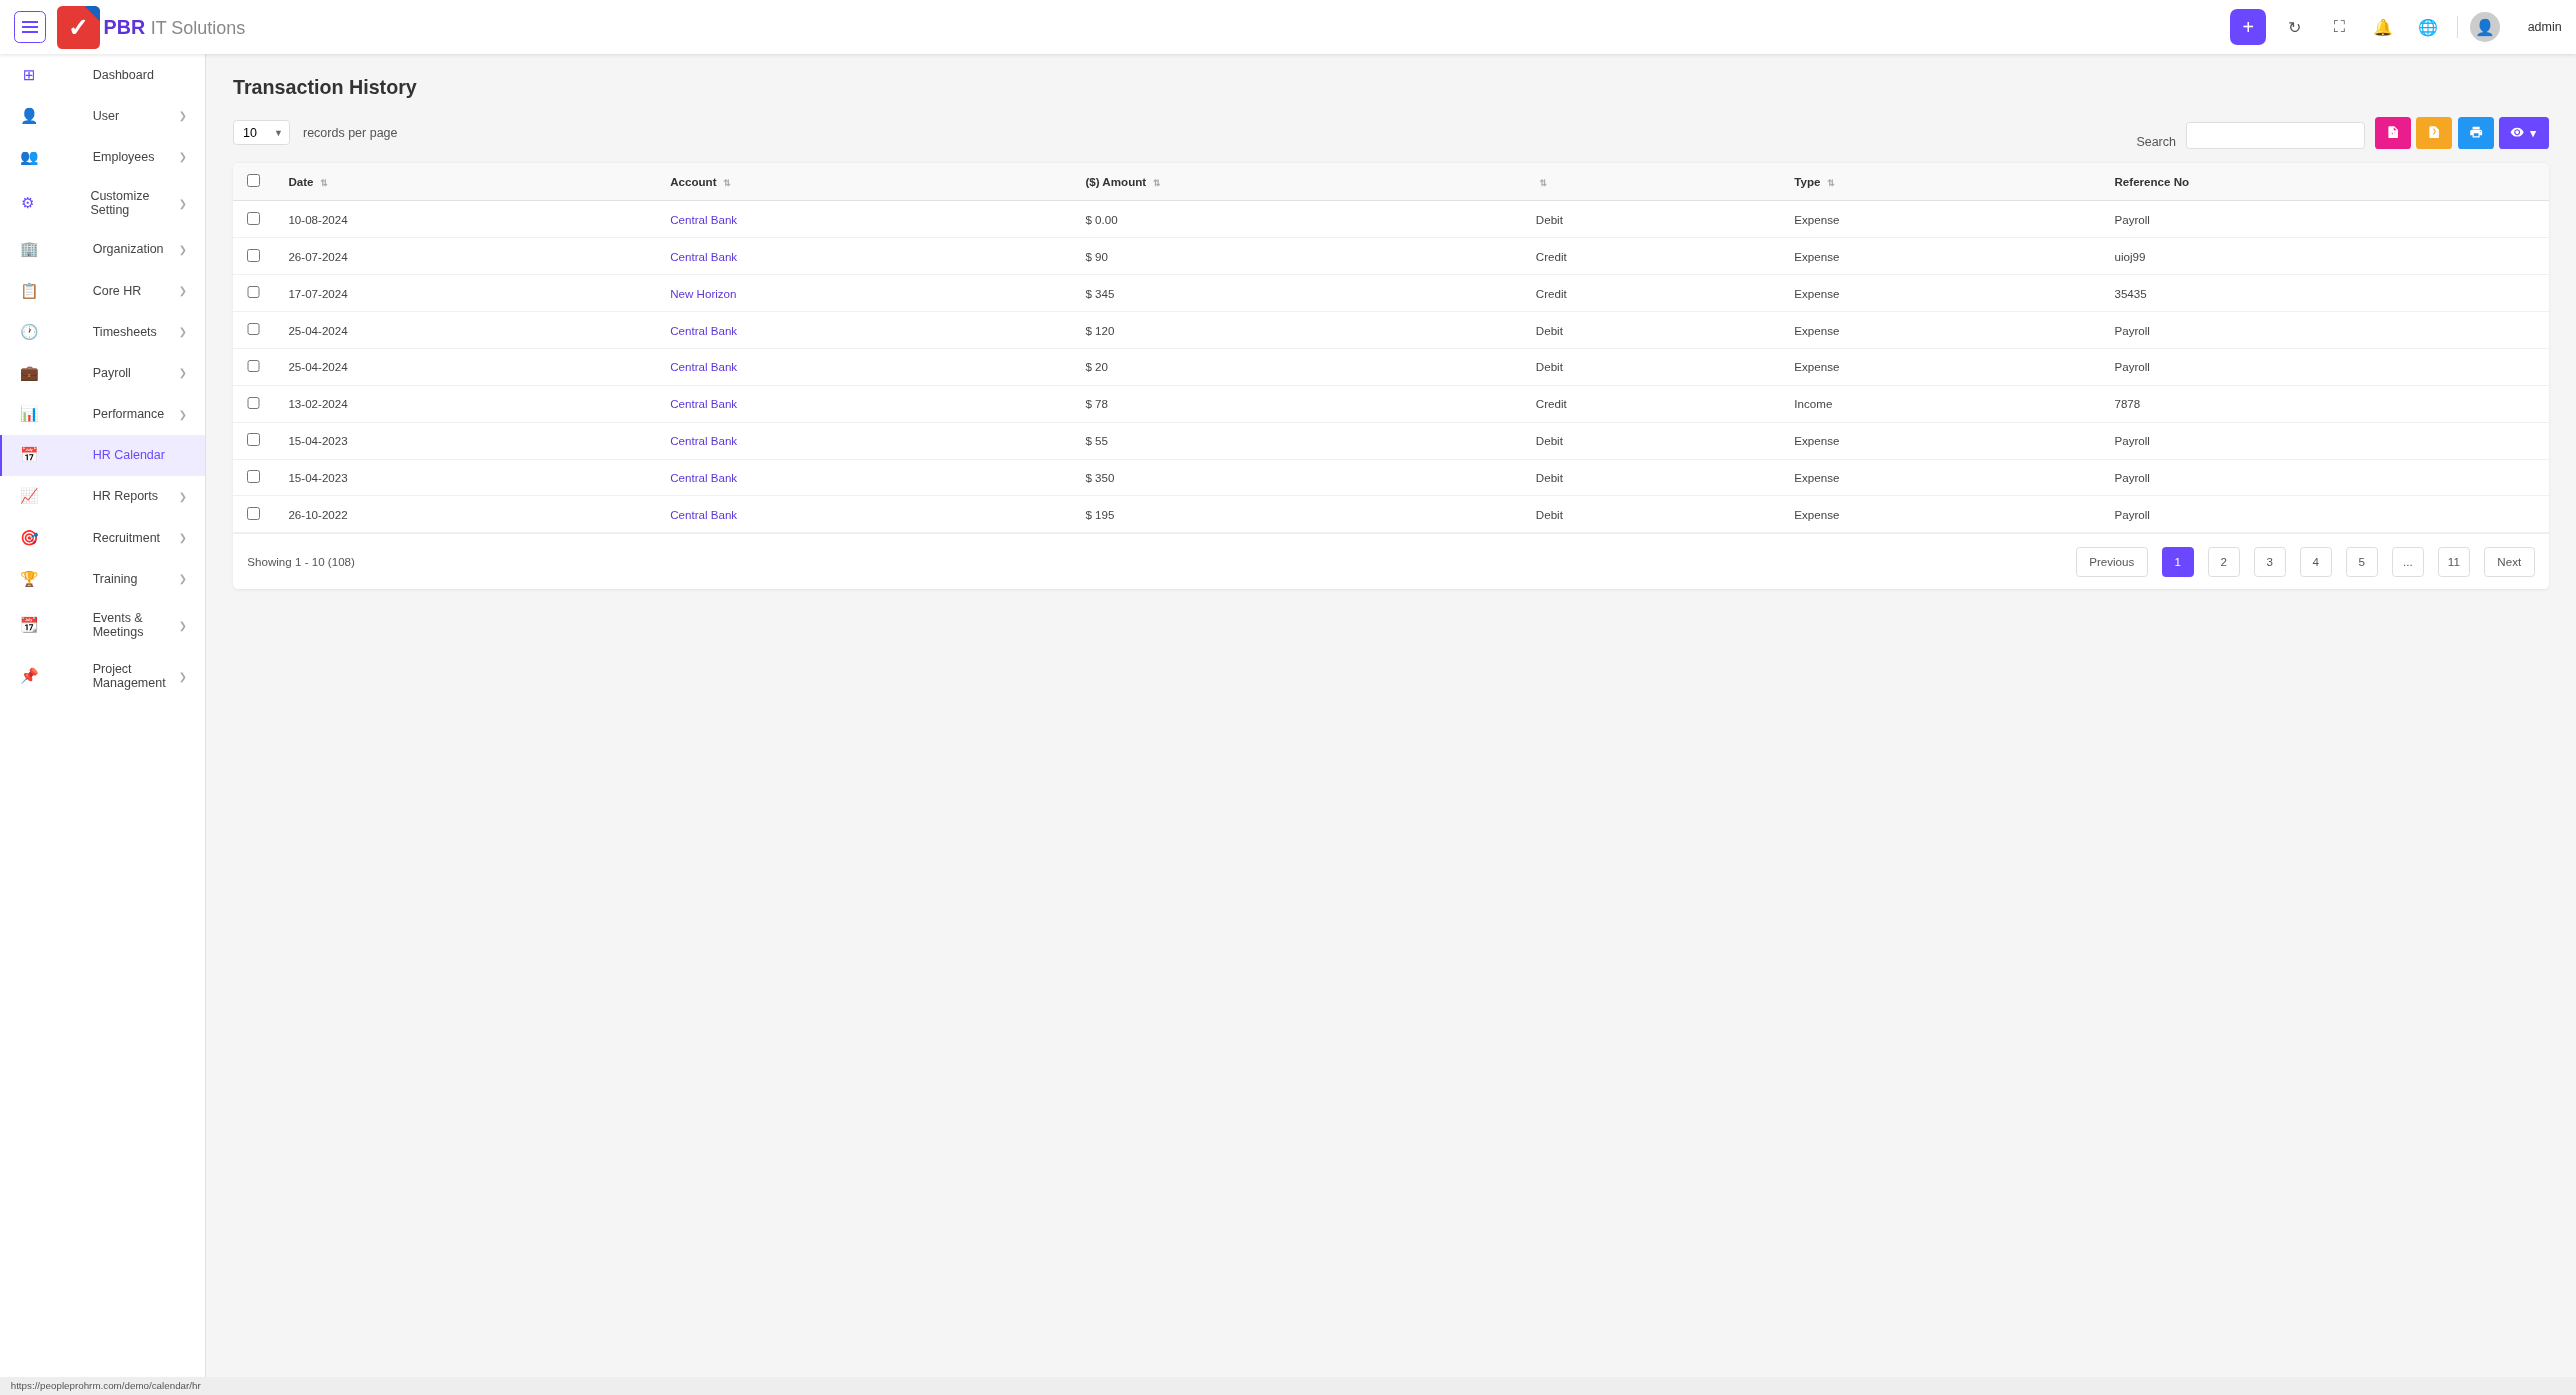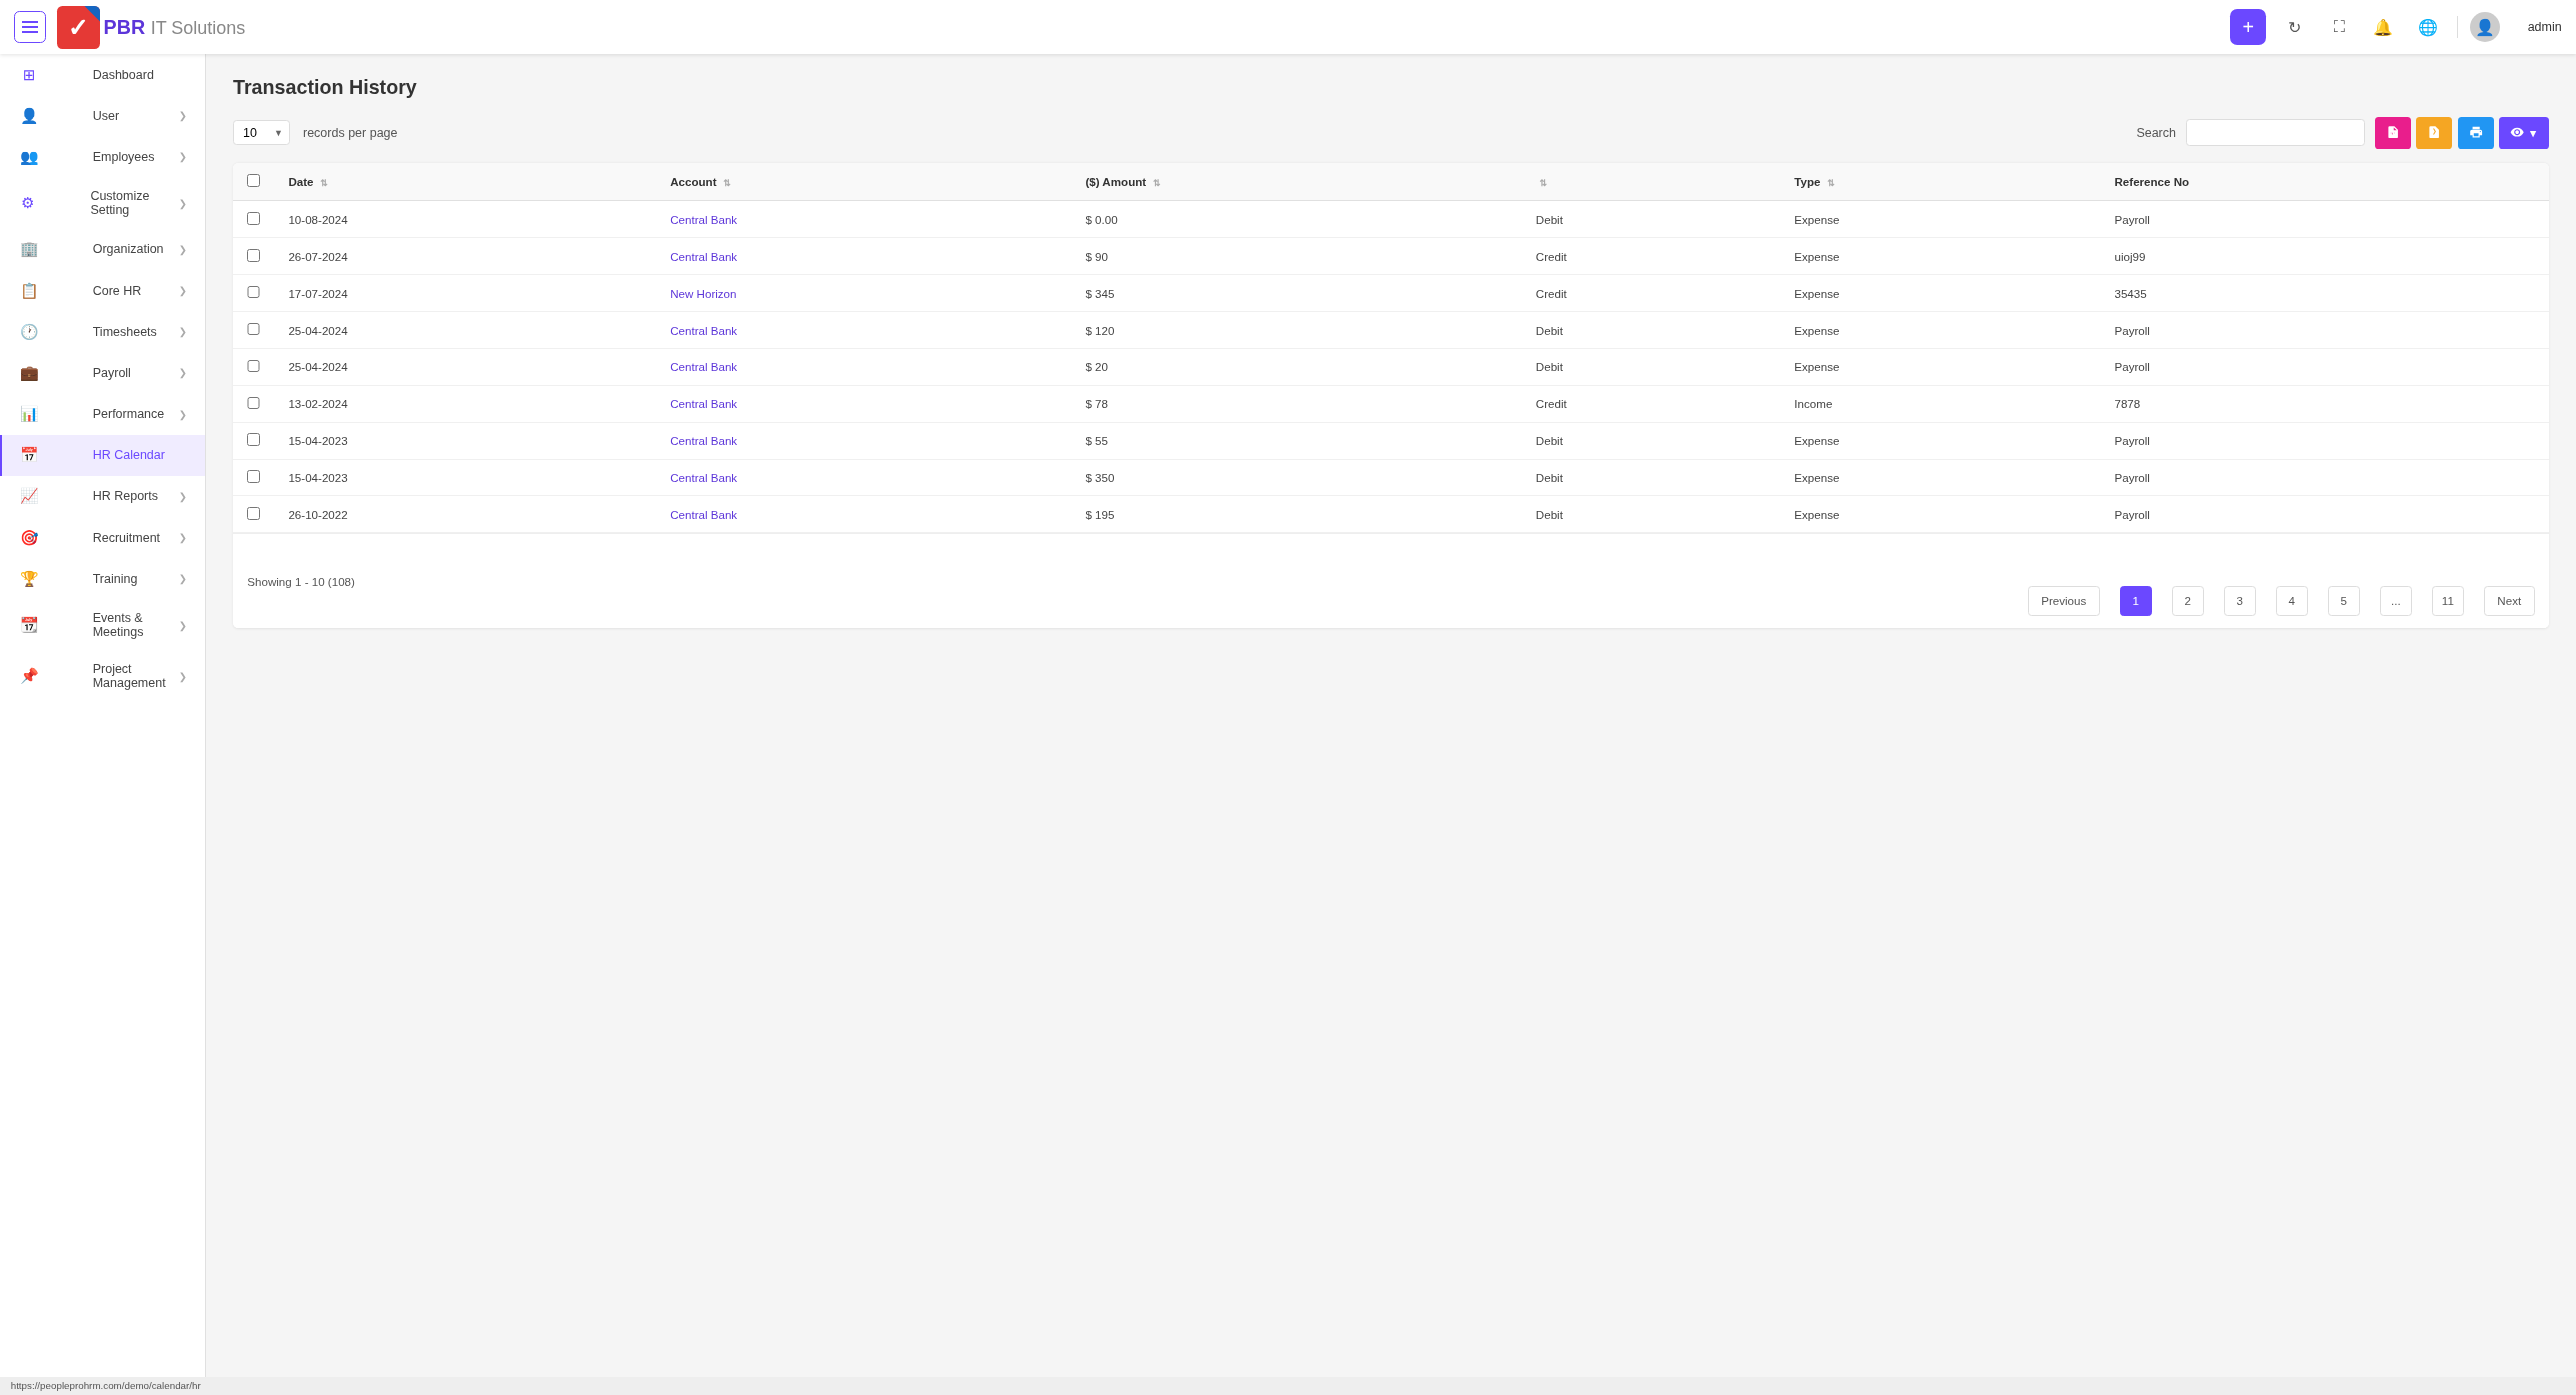--- a/index.html
+++ b/index.html
@@ -121,21 +121,21 @@
       position: relative;
     }
     .select-wrapper { position: relative; display: inline-block; }
     .select-wrapper::after {
       content: '▼';
       font-size: 9px;
       position: absolute; right: 7.2px; top: 50%; transform: translateY(-50%);
       pointer-events: none; color: #666;
     }
     .records-label { font-size: 12.5px; color: #555; }
-    .search-row { display: flex; align-items: center; gap: 10px; }
+    .search-row { display: flex; align-items: flex-end; gap: 10px; }
     .search-label { font-size: 12.5px; color: #555; }
     .search-input {
       border: 0.9px solid #ddd; border-radius: 3.6px;
       padding: 5.4px 10.7px; font-size: 12.5px;
       width: 179px; background: #fff;
     }
     .action-btns { display: flex; gap: 5.4px; }
     .action-btn {
       width: 36px; height: 32px;
       border: none; border-radius: 3.6px;
@@ -165,21 +165,21 @@
 
     
     .pagination {
       display: flex; align-items: center; justify-content: space-between;
       padding: 12.5px 14.3px;
       background: #fff;
       border-top: 0.9px solid #eee;
       margin-top: 0;
     }
     .showing-text { font-size: 11.6px; color: #555; }
-    .page-buttons { display: flex; gap: 20px; align-items: center; margin-top: 39px; }
+    .page-buttons { display: flex; gap: 14px; align-items: center; }
     .page-btn {
       min-width: 32px; height: 30px;
       border: 0.9px solid #ddd; border-radius: 3.6px;
       background: #fff; cursor: pointer;
       font-size: 11.6px; color: #555; padding: 0 9px;
       display: flex; align-items: center; justify-content: center;
     }
     .page-btn.active { background: #6b48ff; color: white; border-color: #6b48ff; }
     .page-btn.prev-next { padding: 0 12.5px; }
 

